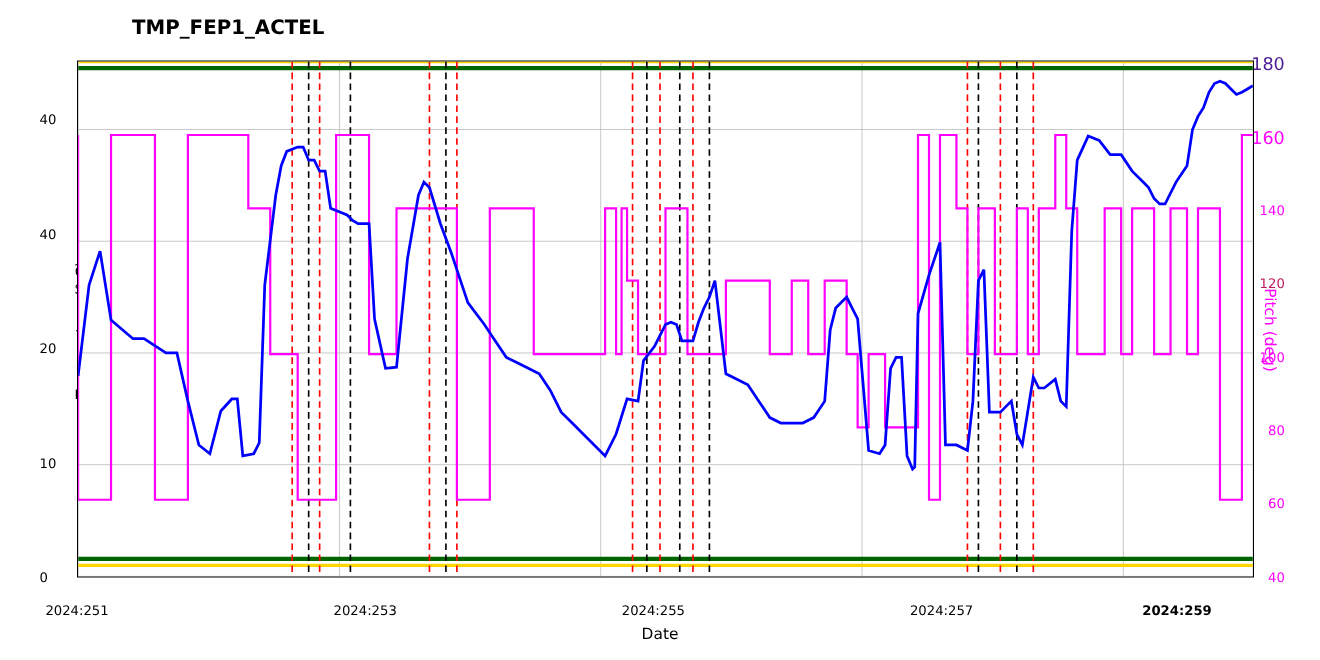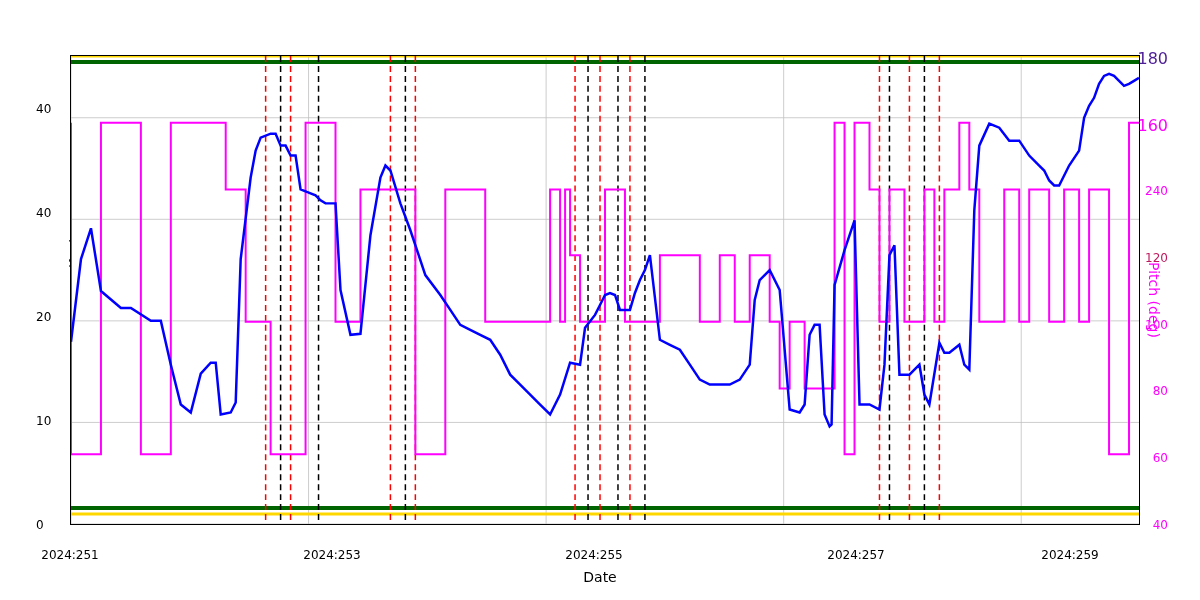--- a/index.html
+++ b/index.html
@@ -90,46 +90,47 @@
       position: absolute;
       top: 0; left: 0;
       width: 100%; height: 100%;
     }
   </style>
 </head>
 <body>
 
 <div class="chart-container">
 
+  <div class="chart-title">TMP_FEP1_ACTEL</div>
 
 
   <div class="y-axis-label-left">Temperature (° C)</div>
   <div class="y-axis-label-right">Pitch (deg)</div>
   <div class="x-axis-label">Date</div>
 
   <div class="y-tick-left" style="bottom: calc(75px + 0px); right: auto; left: 36px;">0</div>
   <div class="y-tick-left" style="bottom: calc(75px + 104px); right: auto; left: 36px;">10</div>
   <div class="y-tick-left" style="bottom: calc(75px + 208px); right: auto; left: 36px;">20</div>
   <div class="y-tick-left" style="bottom: calc(75px + 312px); right: auto; left: 36px;">40</div>
   <div class="y-tick-left" style="bottom: calc(75px + 416px); right: auto; left: 36px;">40</div>
 
   <div style="position:absolute; right:32px; bottom:calc(75px + 0px); font-size:12px; color:#f0f; transform:translateY(50%);">40</div>
   <div style="position:absolute; right:32px; bottom:calc(75px + 67px); font-size:12px; color:#f0f; transform:translateY(50%);">60</div>
   <div style="position:absolute; right:32px; bottom:calc(75px + 134px); font-size:12px; color:#f0f; transform:translateY(50%);">80</div>
   <div style="position:absolute; right:32px; bottom:calc(75px + 200px); font-size:12px; color:#f0f; transform:translateY(50%);">100</div>
   <div style="position:absolute; right:32px; bottom:calc(75px + 267px); font-size:12px; color:#be185d; transform:translateY(50%);">120</div>
-  <div style="position:absolute; right:32px; bottom:calc(75px + 334px); font-size:12px; color:#f0f; transform:translateY(50%);">240</div>
+  <div style="position:absolute; right:32px; bottom:calc(75px + 334px); font-size:12px; color:#f0f; transform:translateY(50%);">140</div>
   <div style="position:absolute; right:32px; bottom:calc(75px + 400px); font-size:16px; color:#f0f; transform:translateY(50%);">160</div>
   <div style="position:absolute; right:32px; bottom:calc(75px + 467px); font-size:16px; color:#4c1d95; transform:translateY(50%);">180</div>
 
   <div style="position:absolute; bottom:38px; left:calc(70px + 0px); font-size:12px; transform:translateX(-50%);">2024:251</div>
   <div style="position:absolute; bottom:38px; left:calc(70px + 262px); font-size:12px; transform:translateX(-50%);">2024:253</div>
   <div style="position:absolute; bottom:38px; left:calc(70px + 524px); font-size:12px; transform:translateX(-50%);">2024:255</div>
   <div style="position:absolute; bottom:38px; left:calc(70px + 786px); font-size:12px; transform:translateX(-50%);">2024:257</div>
-  <div style="position:absolute; bottom:38px; left:calc(70px + 1000px); font-size:12px; transform:translateX(-50%);">2024:259</div>
+  <div style="position:absolute; bottom:38px; left:calc(70px + 1000px); font-size:12px; transform:translateX(-50%);font-weight:bold;">2024:259</div>
 
   <div class="chart-area">
     <svg class="chart-svg" viewBox="0 0 1070 470" preserveAspectRatio="none">
 
       <line x1="0" y1="470" x2="1070" y2="470" stroke="#C0C0C0" stroke-width="0.8"></line>
       <line x1="0" y1="368" x2="1070" y2="368" stroke="#C0C0C0" stroke-width="0.8"></line>
       <line x1="0" y1="266" x2="1070" y2="266" stroke="#C0C0C0" stroke-width="0.8"></line>
       <line x1="0" y1="164" x2="1070" y2="164" stroke="#C0C0C0" stroke-width="0.8"></line>
       <line x1="0" y1="62" x2="1070" y2="62" stroke="#C0C0C0" stroke-width="0.8"></line>
 

